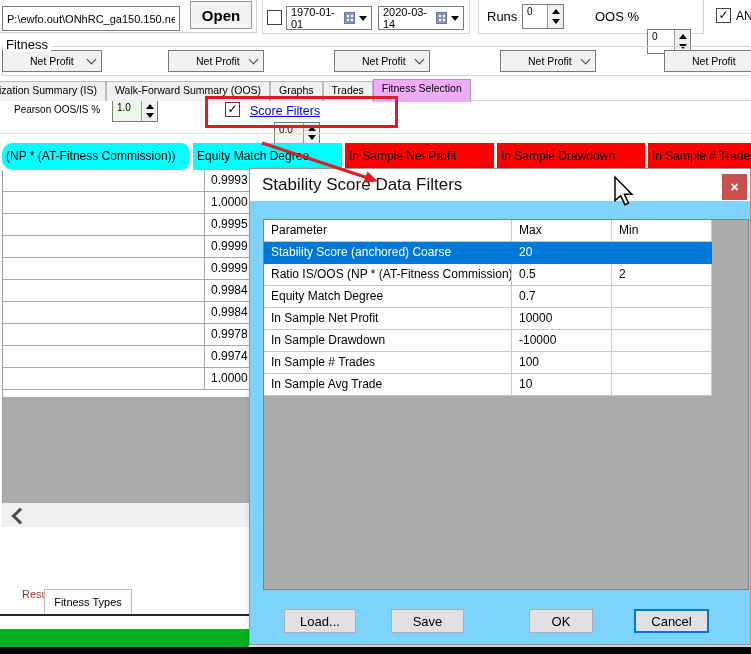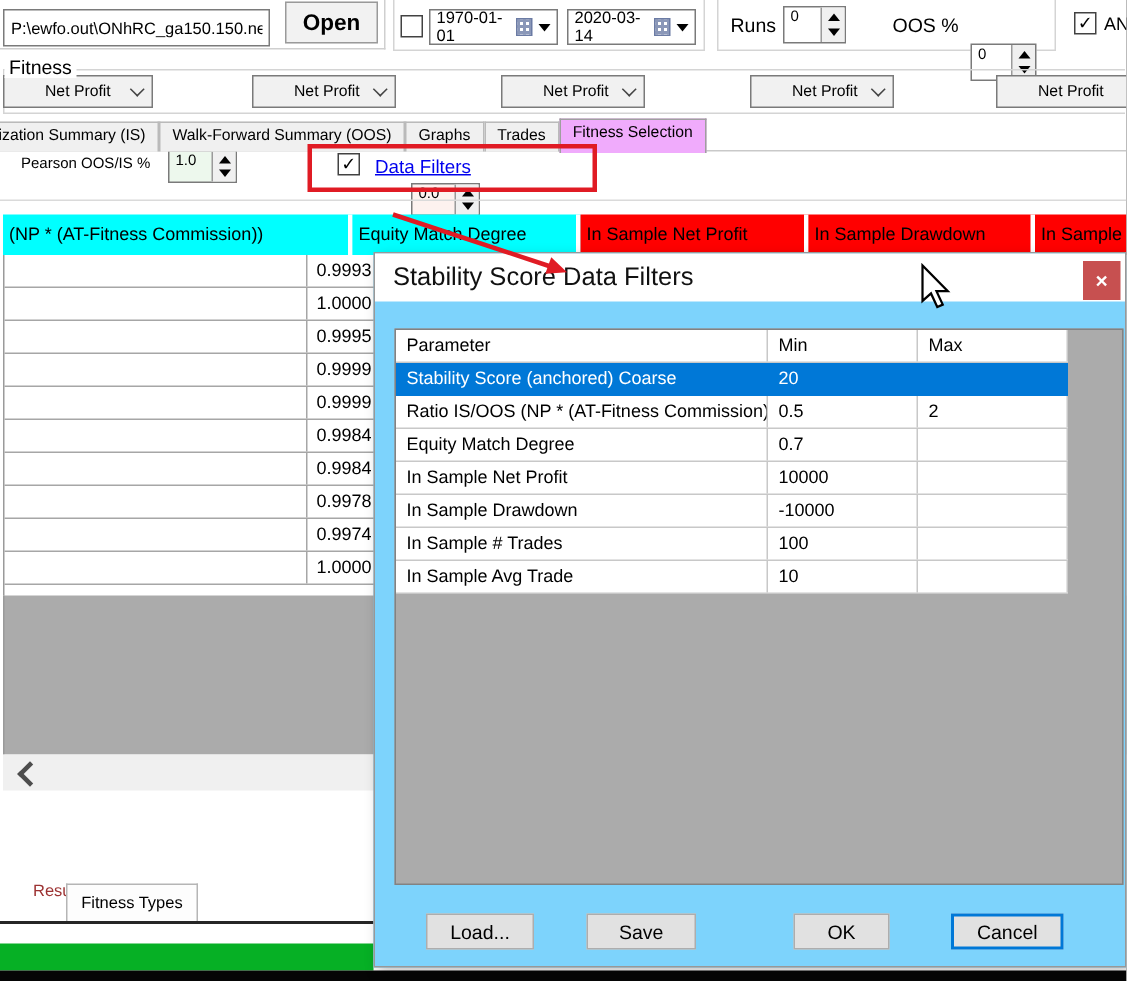--- a/index.html
+++ b/index.html
@@ -194,25 +194,25 @@
     <span class="val">50</span>
     <span class="arrows">
         <span class="tri-up"></span>
         <span class="tri-dn"></span>
       </span>
   </div>
   <div class="abs redbox"></div>
   <div class="abs cb" style="left:225px;top:102px;">
     <span class="chk">✓</span>
   </div>
-  <a class="abs link" style="left:250px;top:104px;">Data Filters</a>
+  <a class="abs link" style="left:250px;top:104px;">Score Filters</a>
   <div class="abs sep"></div>
 
   <div class="abs mhead">
-    <div class="mh hdr-cyan" style="width:233px;">(NP * (AT-Fitness Commission))</div>
+    <div class="mh hdr-cyan" style="width:191px;border-radius:11px;">(NP * (AT-Fitness Commission))</div>
     <div class="mh hdr-cyan" style="width:152px;">Equity Match Degree</div>
     <div class="mh hdr-red" style="width:152px;">In Sample Net Profit</div>
     <div class="mh hdr-red" style="width:151px;">In Sample Drawdown</div>
     <div class="mh hdr-red" style="flex:1;border-right:none;">In Sample # Trades</div>
   </div>
   <div class="abs mrows">
     <div class="mrow">
         <div class="mc1"></div>
         <div class="mc2">0.9993</div>
       </div>
@@ -269,22 +269,22 @@
   <div class="abs dialog">
     <div class="dlg-titlebar">
       <span class="dlg-title">Stability Score Data Filters</span>
       <div class="dlg-close">
         <span>×</span>
       </div>
     </div>
     <div class="dlg-table">
       <div class="trow" style="font-weight:normal;">
         <div class="tc c1">Parameter</div>
+        <div class="tc c3">Max</div>
         <div class="tc c2">Min</div>
-        <div class="tc c3">Max</div>
       </div>
       <div class="trow selected">
         <div class="tc c1">Stability Score (anchored) Coarse</div>
         <div class="tc c2">20</div>
         <div class="tc c3"></div>
       </div>
       <div class="trow">
         <div class="tc c1">Ratio IS/OOS (NP * (AT-Fitness Commission))</div>
         <div class="tc c2">0.5</div>
         <div class="tc c3">2</div>

